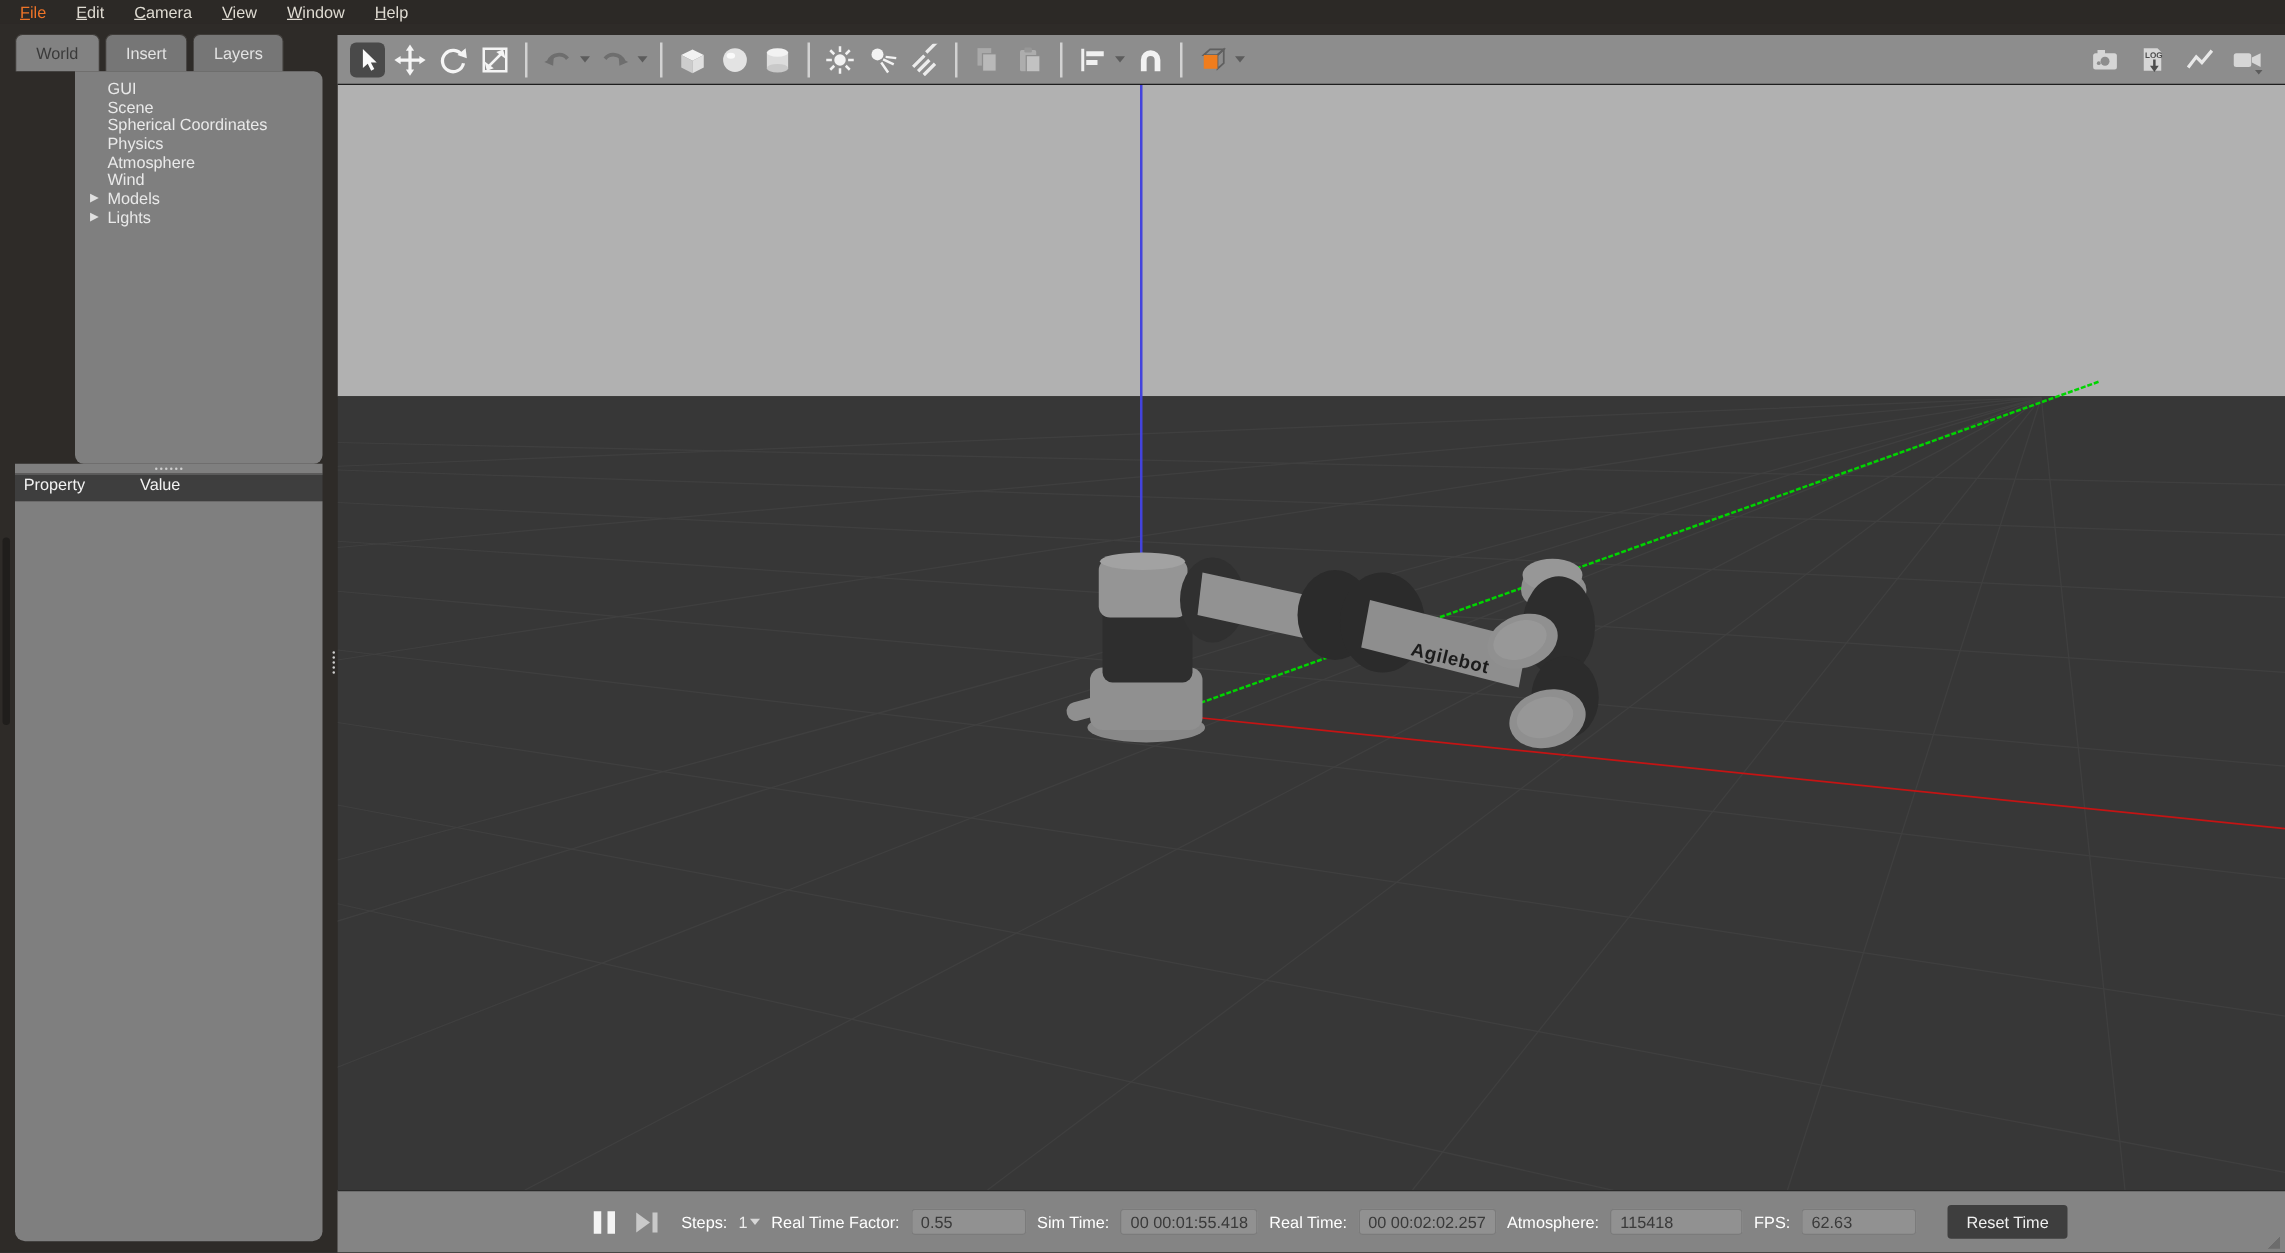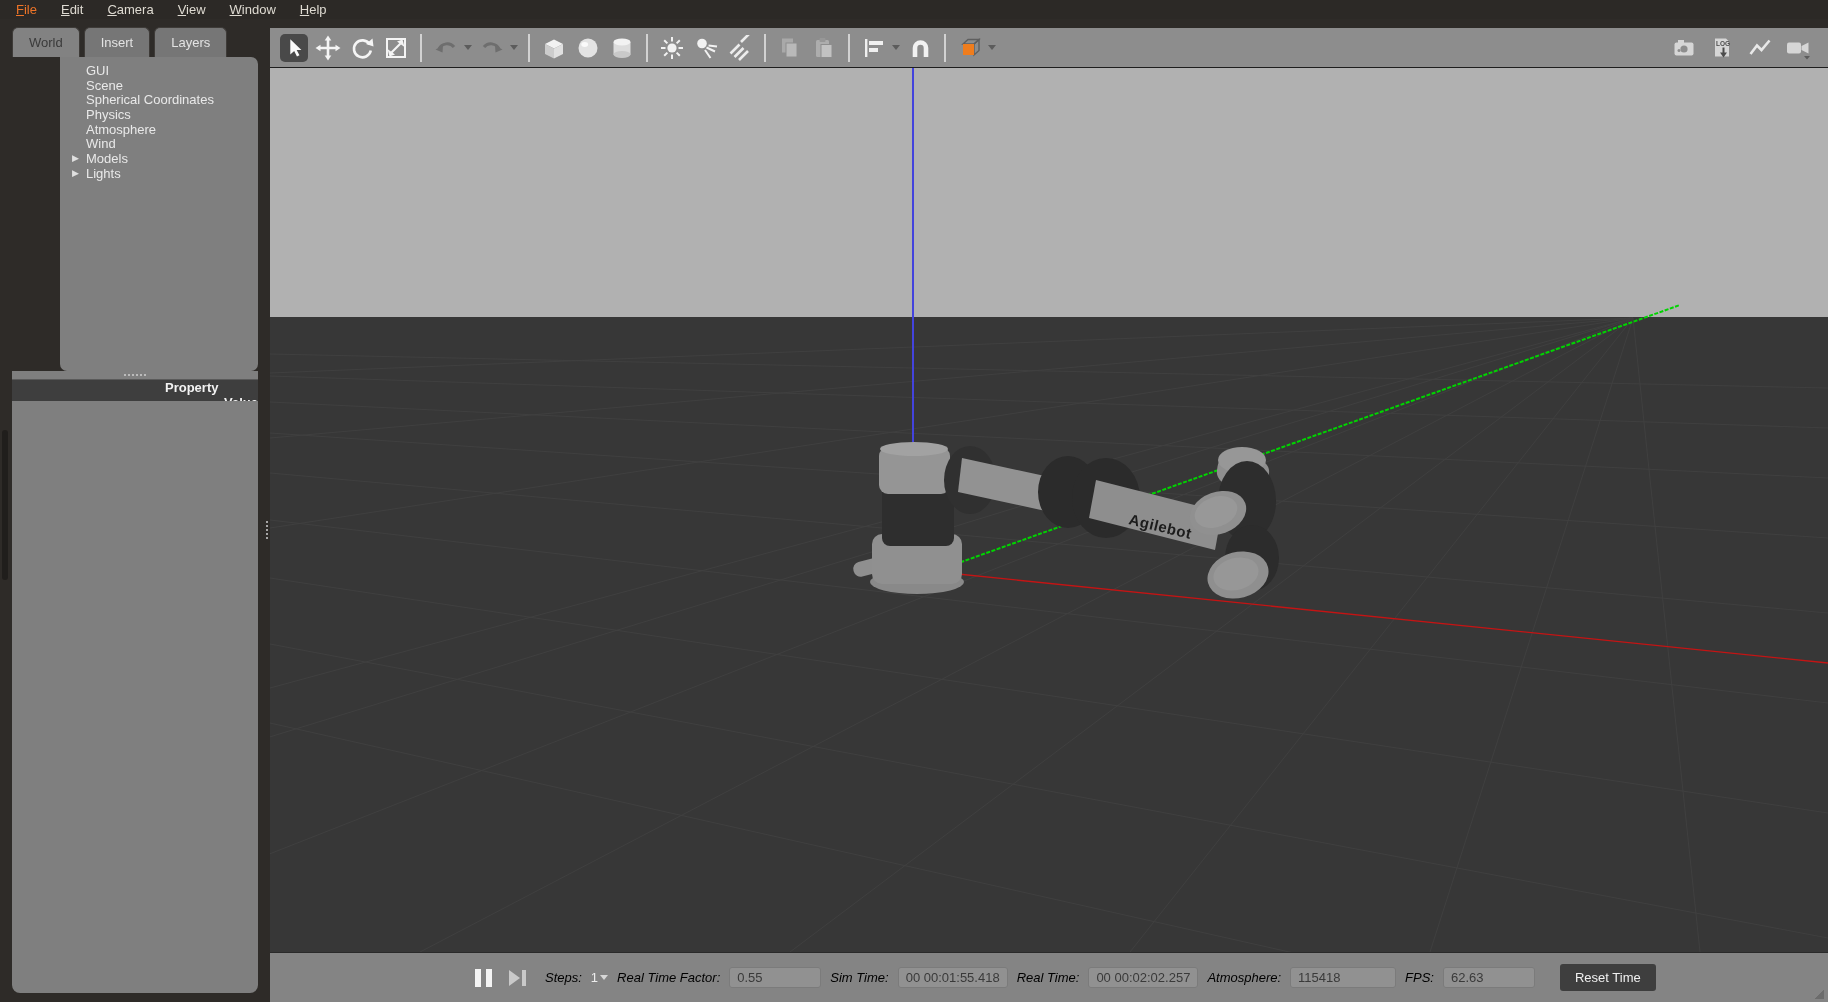--- a/index.html
+++ b/index.html
@@ -23,42 +23,42 @@
     border-radius:6px 6px 0 0; cursor:default; }
   .tab.active { background:#828282; color:#3a3a3a; }
   .treepanel { position:absolute; left:2px; right:2px; top:30px; height:314px;
     background:#7f7f7f; border-radius:0 7px 7px 7px; padding-top:6px; overflow:hidden;margin-left:48px; }
   .tree-item { height:14.7px; display:flex; align-items:center; color:#e9e9e9; padding-left:26px; position:relative; }
   .tree-arrow { position:absolute; left:12px; top:2px; font-size:9px; color:#e0e0e0; }
   .hsplit { position:absolute; left:2px; right:2px; top:344px; height:8px; background:#7f7f7f;
     display:flex; align-items:center; justify-content:center; gap:2px; }
   .hsplit i, .vsplit i { width:2px; height:2px; background:#cfcfcf; border-radius:1px; display:block; }
   .prophead { position:absolute; left:2px; right:2px; top:352px; height:22px; background:#3e3e3e;
-    border-top:1px solid #5a5a5a; display:flex; align-items:flex-end; color:#f2f2f2; font-weight:bold;flex-direction:column; }
+    border-top:1px solid #5a5a5a; display:flex; align-items:flex-start; color:#f2f2f2; font-weight:normal; }
   .prophead .c1 { padding-left:7px; width:100px; }
   .propbody { position:absolute; left:2px; right:2px; top:374px; bottom:2px;
     background:#7f7f7f; border-radius:0 0 8px 8px; }
   .edge-handle { position:absolute; left:2px; top:430px; width:6px; height:150px; background:#201e1c; border-radius:3px; }
   .vsplit { position:absolute; left:263px; top:510px; width:8px; height:40px;
     display:flex; flex-direction:column; align-items:center; justify-content:center; gap:2px; }
   
   .toolbar { position:absolute; left:270px; top:28px; width:1558px; height:40px;
     background:#8d8d8d; border-bottom:1px solid #1e1e1e; display:flex; align-items:center; gap:6px; padding:0 10px; }
   .tbtn { width:28px; height:28px; display:flex; align-items:center; justify-content:center; border-radius:5px; cursor:default; position:relative; }
   .tbtn.active { background:#494949; }
   .tsep { width:2px; height:28px; background:#d2d2d2; margin:0 4px; }
   .dd { width:0; height:0; border-left:4px solid transparent; border-right:4px solid transparent;
     border-top:5px solid #5c5c5c; margin-left:-2px; align-self:center; }
   .tb-right { margin-left:auto; display:flex; gap:10px; align-items:center; padding-right:6px; }
   
   .scene { position:absolute; left:270px; top:68px; width:1558px; height:884px; display:block; cursor:crosshair; }
   
   .statusbar { position:absolute; left:270px; top:952px; width:1558px; height:50px;
     background:#848484; border-top:1px solid #2a2a2a; display:flex; align-items:center; gap:9px; padding-left:205px; }
-  .sb-label { color:#000000;font-style:italic; }
+  .sb-label { color:#ffffff; }
   .sb-box { background:#919191; color:#3a3a3a; border-radius:3px; padding:3px 8px;
     box-shadow:inset 0 0 0 1px #7b7b7b; white-space:nowrap; }
   .pausebtn { display:flex; gap:5px; margin-right:8px; cursor:default; }
   .pausebtn i { width:6px; height:18px; background:#f4f4f4; display:block; }
   .stepbtn { display:flex; align-items:center; margin-right:10px; cursor:default; }
   .stepbtn .tri { width:0; height:0; border-top:8px solid transparent; border-bottom:8px solid transparent; border-left:11px solid #c9c9c9; }
   .stepbtn .bar { width:4px; height:16px; background:#c9c9c9; margin-left:2px; }
   .stepsdd { display:flex; align-items:center; gap:4px; color:#ececec; }
   .stepsdd .dd { border-top-color:#d7d7d7; }
   .resetbtn { background:#3e3e3e; color:#f0f0f0; border:none; border-radius:3px;

